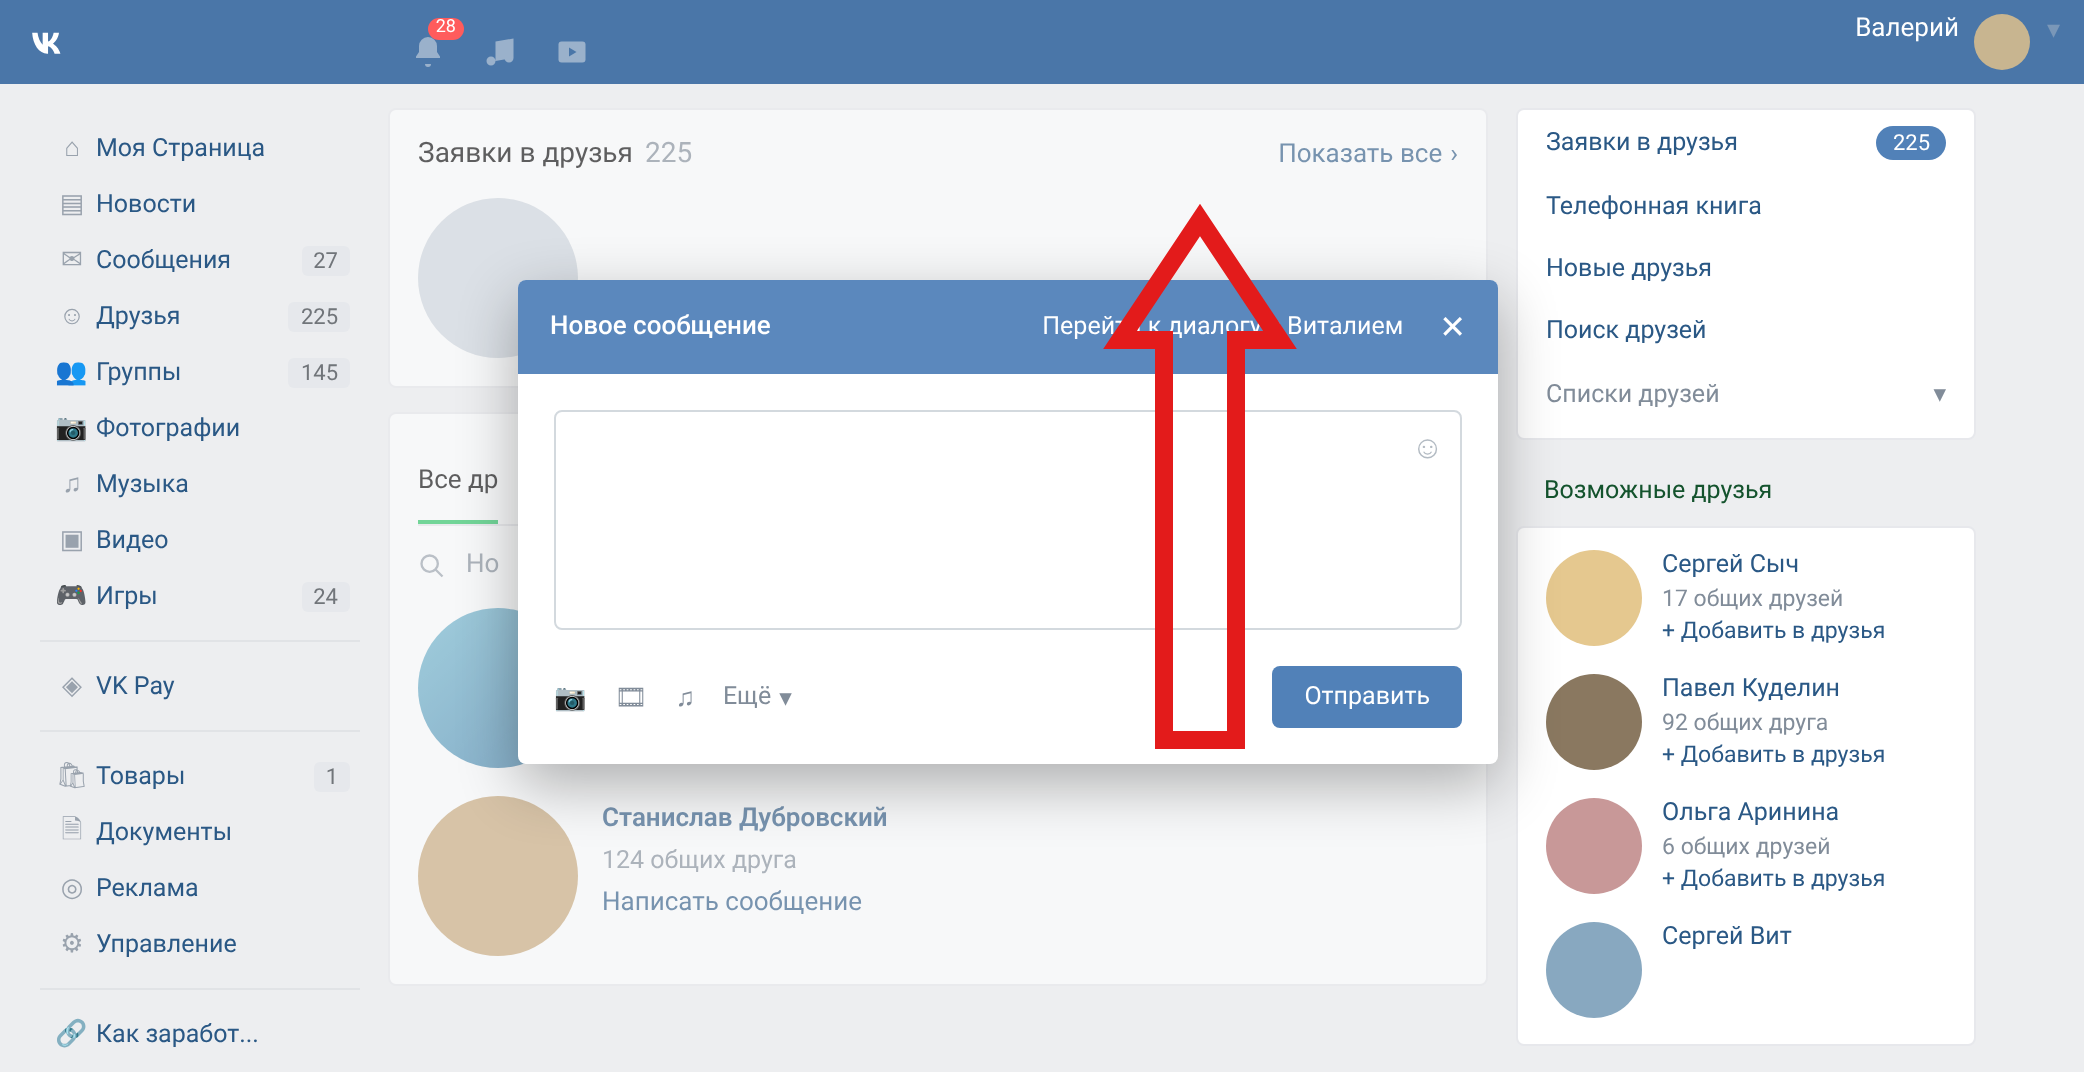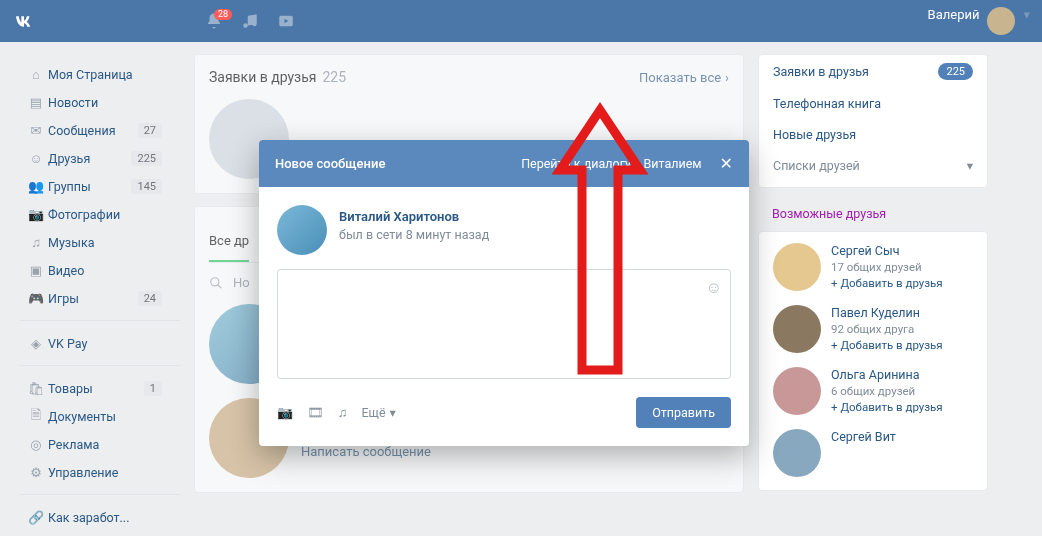--- a/index.html
+++ b/index.html
@@ -5,34 +5,34 @@
 *{box-sizing:border-box;margin:0;padding:0;font-family:-apple-system,BlinkMacSystemFont,Roboto,Helvetica,Arial,sans-serif}
 body{background:#edeef0;width:1042px;height:536px;overflow:hidden;position:relative;font-size:13px;color:#2a5885}
 
 .hdr{background:#4a76a8;height:42px;display:flex;align-items:center;padding:0 12px;color:#fff}
 .vklogo{width:28px;height:28px;margin-right:120px}
 .vklogo svg{width:100%;height:100%}
 .search{background:#224b7a;border-radius:4px;height:30px;width:225px;display:flex;align-items:center;padding:0 10px;color:#7a97b8;gap:6px}
 .search input{background:transparent;border:none;outline:none;color:#fff;width:100%;font-size:13px}
 .search input::placeholder{color:#7a97b8}
 .hicons{display:flex;align-items:center;gap:8px;margin-left:40px}
-.hic{width:28px;height:28px;display:flex;align-items:center;justify-content:center;position:relative;color:#7a97b8}
+.hic{width:28px;height:28px;display:flex;align-items:flex-end;justify-content:center;position:relative;color:#7a97b8}
 .badge-h{position:absolute;top:2px;right:-4px;background:#ff5c5c;color:#fff;font-size:9px;border-radius:7px;padding:1px 4px;line-height:1}
 .spacer{flex:1}
 .user-h{display:flex;align-items:flex-start;gap:8px;color:#fff;font-size:13px}
 .avatar-h{width:28px;height:28px;border-radius:50%;background:#c8b590}
 .chev{color:#7a97b8}
 
 .main{display:flex;gap:14px;padding:12px 0 0 0;margin-left:20px}
 
 .side{width:160px;padding-top:6px}
 .sitem{display:flex;align-items:center;height:28px;padding-left:4px;color:#2a5885;cursor:pointer;position:relative}
 .sitem .sic{width:24px;display:flex;align-items:center;justify-content:center;color:#99a2ad}
 .sitem .lbl{flex:1;font-size:12.5px}
-.sitem .cnt{background:#e6e8ec;color:#71757a;padding:1px 6px;border-radius:3px;font-size:11px;margin-right:18px}
+.sitem .cnt{background:#e6e8ec;color:#71757a;padding:1px 6px;border-radius:3px;font-size:11px;margin-right:5px}
 .sep{height:1px;background:#e1e3e6;margin:8px 0}
 
 .center{width:550px;position:relative;opacity:.6}
 .card{background:#fff;border-radius:4px;padding:14px;margin-bottom:12px;border:1px solid #e7e8ec}
 .req-h{display:flex;align-items:center;justify-content:space-between;color:#000}
 .req-h .ttl{font-size:14px}
 .req-h .ttl .sub{color:#818c99;margin-left:6px}
 .req-h .all{color:#2a5885;font-size:13px;display:flex;align-items:center;gap:4px}
 .person{display:flex;gap:12px;margin-top:14px}
 .p-av{width:80px;height:80px;border-radius:50%;background:#d0d8e0;flex:none}
@@ -50,21 +50,21 @@
 .box .bh .bic{color:#99a2ad}
 .box .row-link{display:flex;align-items:center;justify-content:space-between;padding:8px 14px;color:#2a5885;font-size:12.5px}
 .pill{background:#5181b8;color:#fff;border-radius:10px;padding:2px 8px;font-size:11px}
 .box .sel{color:#818c99;display:flex;align-items:center;gap:4px}
 .friend{display:flex;gap:10px;padding:7px 14px}
 .f-av{width:48px;height:48px;border-radius:50%;background:#d0d8e0;flex:none}
 .f-info{display:flex;flex-direction:column;gap:2px}
 .f-name{color:#2a5885;font-size:12.5px}
 .f-sub{color:#818c99;font-size:11.5px}
 .f-add{color:#2a5885;font-size:11.5px}
-.plabel{color:#a21caf;font-size:12.5px;padding:4px 14px 10px}
+.plabel{color:#14532d;font-size:12.5px;padding:4px 14px 10px}
 
 .overlay{position:absolute;top:42px;left:0;right:0;bottom:0;background:rgba(0,0,0,0);pointer-events:none}
 .modal{position:absolute;top:98px;left:259px;width:490px;background:#fff;border-radius:4px;box-shadow:0 10px 30px rgba(0,0,0,.3);overflow:hidden;pointer-events:auto}
 .mh{background:#5b88bd;color:#fff;padding:14px 16px;display:flex;align-items:center;justify-content:space-between;font-size:13px}
 .mh .mtitle{font-weight:500}
 .mh .mright{display:flex;align-items:center;gap:18px}
 .mh .mlink{color:#fff;font-size:12.5px}
 .mh .mclose{color:#fff;font-size:16px;cursor:pointer}
 .mbody{padding:18px}
 .mperson{display:flex;gap:12px;margin-bottom:14px}
@@ -236,20 +236,23 @@
       <div class="row-link">
           <span>Заявки в друзья</span>
           <span class="pill">225</span>
         </div>
       <div class="row-link">
           <span>Телефонная книга</span>
         </div>
       <div class="row-link">
           <span>Новые друзья</span>
         </div>
+      <div class="row-link">
+          <span>Поиск друзей</span>
+        </div>
       <div class="row-link sel">
           <span>Списки друзей</span>
           <span>▾</span>
         </div>
     </div>
     <div class="plabel"><span>Возможные друзья</span></div>
     <div class="box" style="padding-top:4px">
       <div class="friend">
         <div class="f-av" style="background:#e5c88f"></div>
         <div class="f-info">
@@ -287,27 +290,20 @@
 <div class="overlay">
   <div class="modal">
     <div class="mh">
       <span class="mtitle">Новое сообщение</span>
       <div class="mright">
         <a class="mlink">Перейти к диалогу с Виталием</a>
         <span class="mclose">✕</span>
       </div>
     </div>
     <div class="mbody">
-      <div class="mperson">
-        <div class="mp-av"></div>
-        <div class="mp-info">
-          <a class="mp-name">Виталий Харитонов</a>
-          <span class="mp-sub">был в сети 8 минут назад</span>
-        </div>
-      </div>
       <div class="ta">
         <span class="smile">☺</span>
       </div>
     </div>
     <div class="mfoot">
       <div class="mtools">
         <span>📷</span>
         <span>🎞</span>
         <span>♫</span>
         <span class="more">

